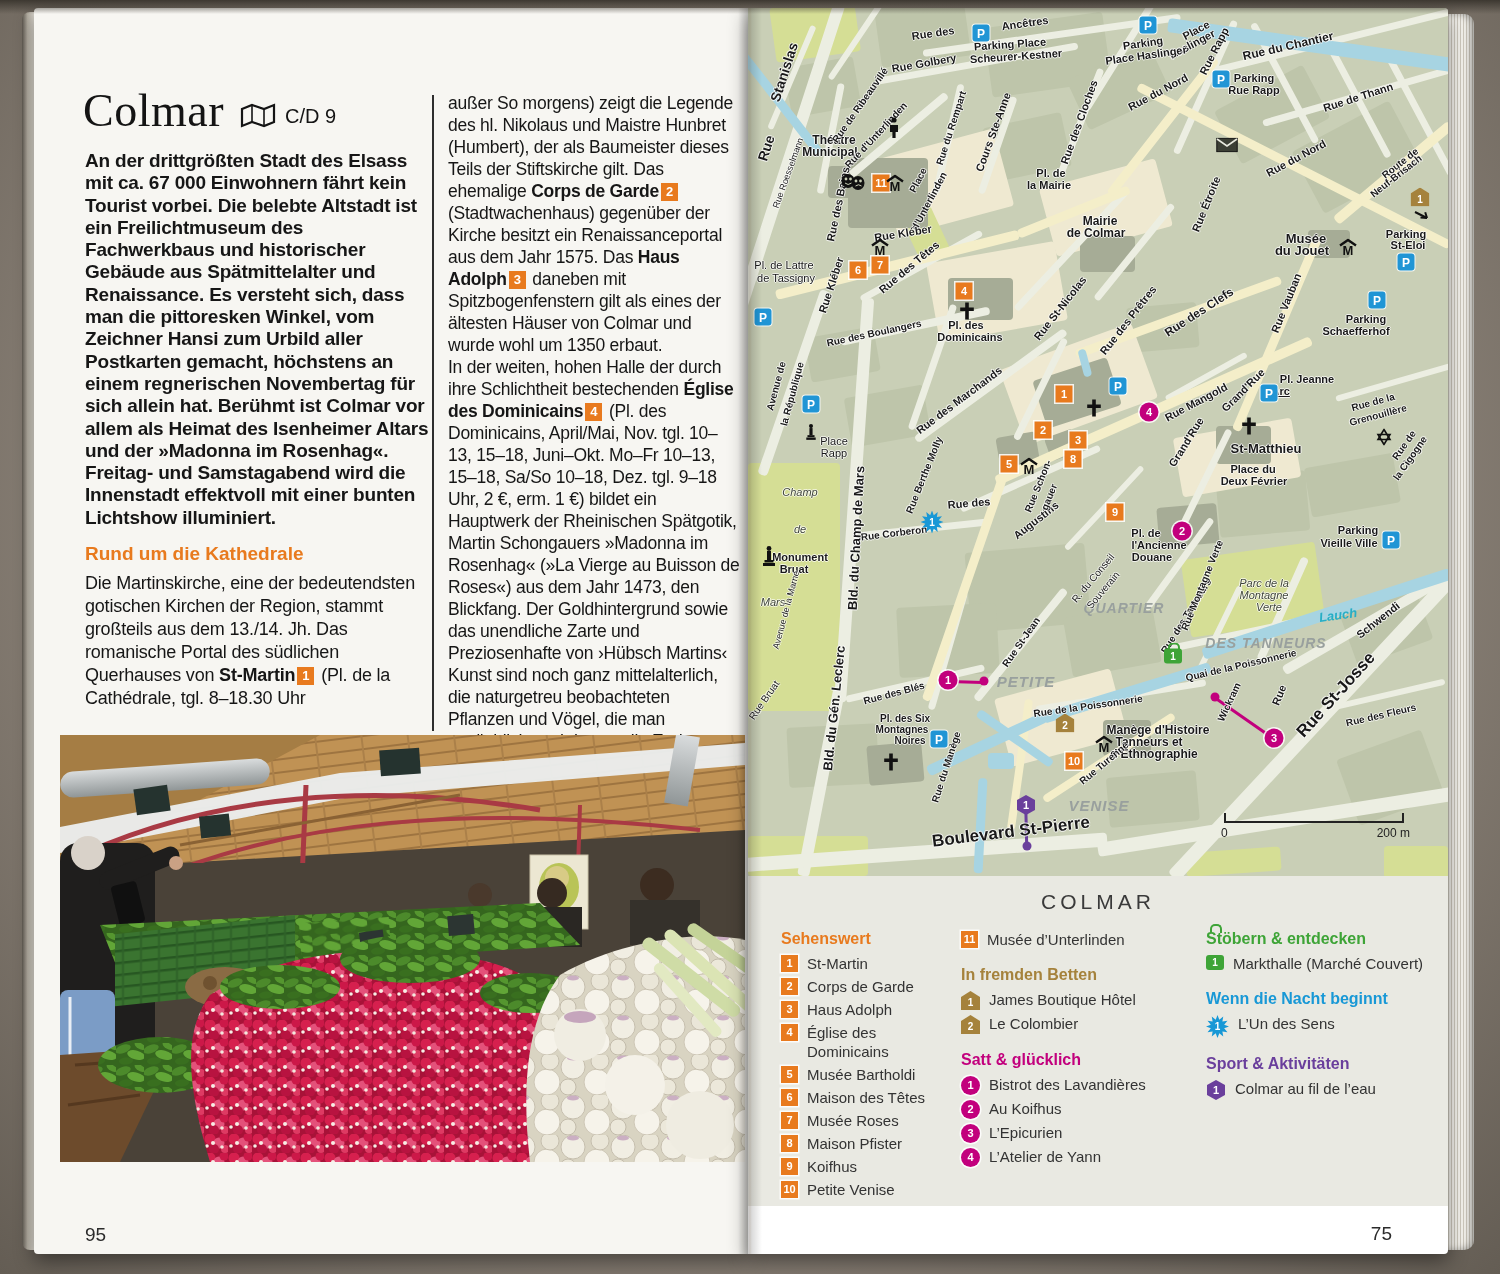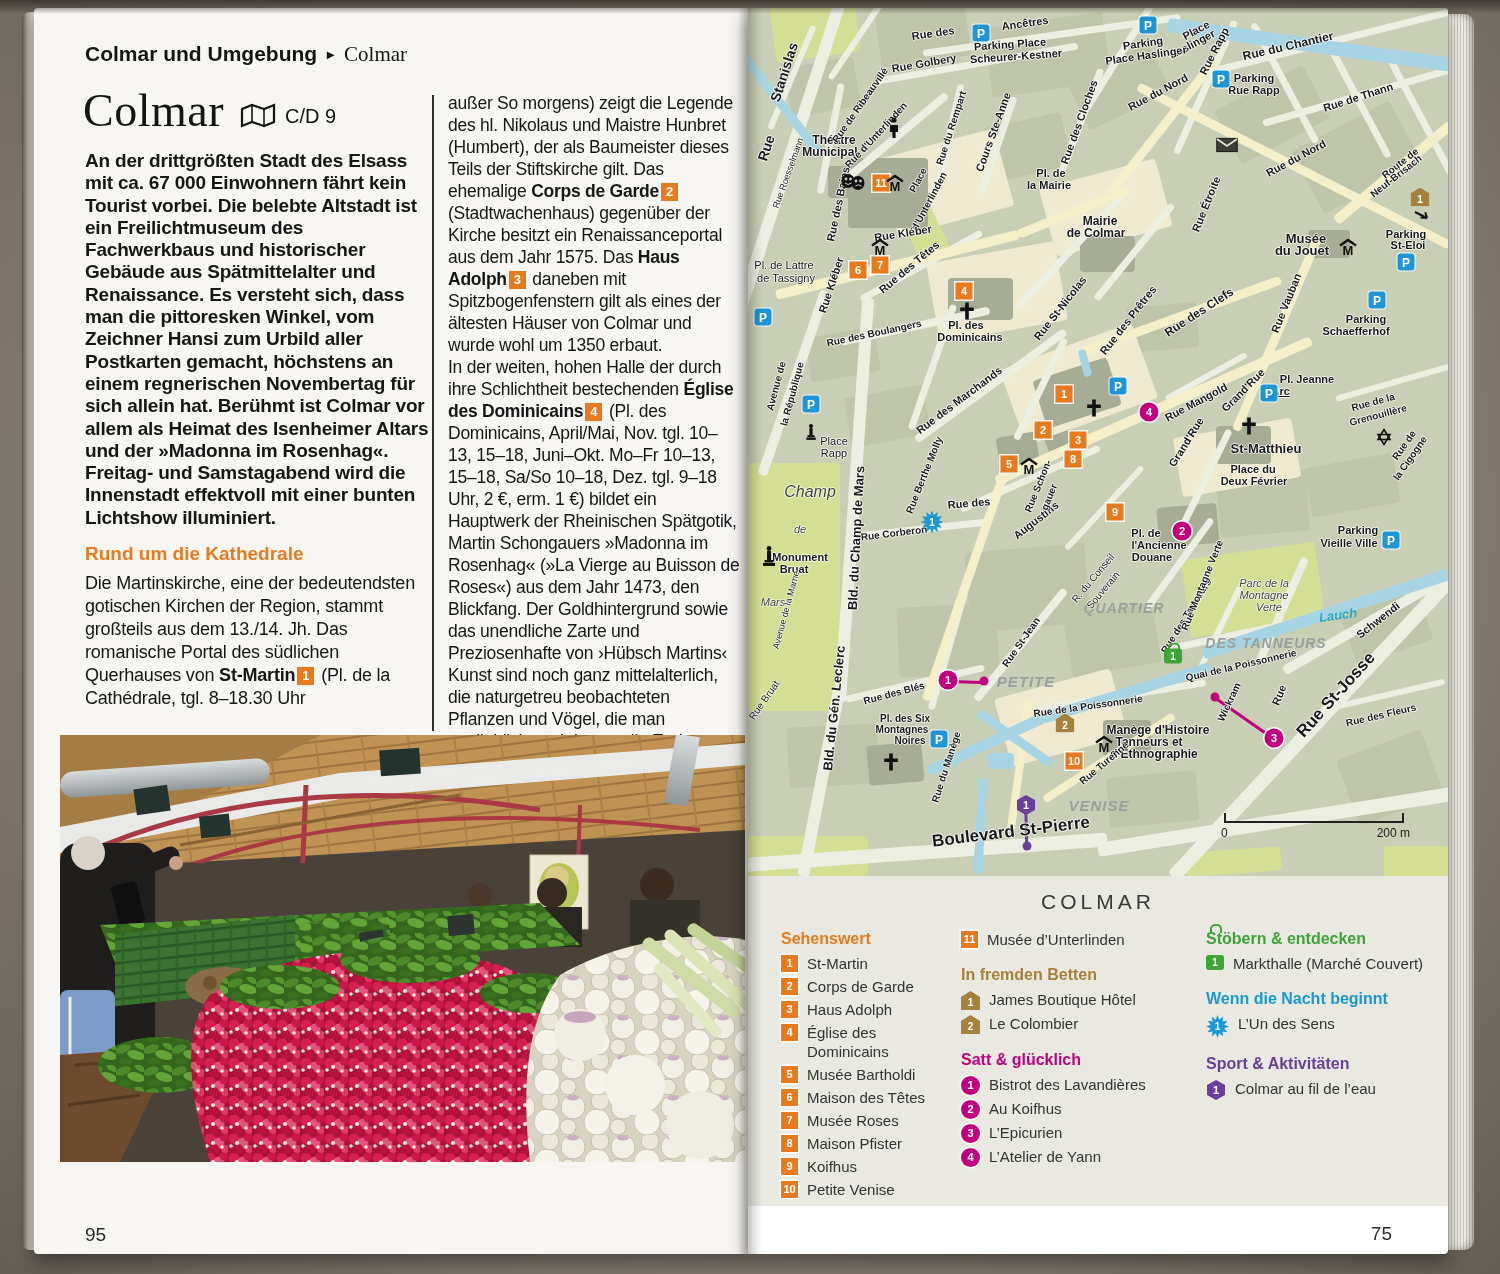--- a/index.html
+++ b/index.html
@@ -93,23 +93,20 @@
   .litem .ltxt{flex:1;}
 </style>
 </head>
 <body>
 
 <div class="stage">
   <div class="left-edge"></div>
   <div class="stack"></div>
 
   <div class="page left">
-    <div class="crumb">
-      <span class="sec">Colmar und Umgebung</span><span class="arr">►</span><span class="cur">Colmar</span>
-    </div>
     <div class="titleblock">
       <span class="t">Colmar</span>
       <svg width="36" height="26" viewBox="0 0 36 26">
         <path d="M2 6 L12 2 L24 6 L34 2 L34 19 L24 23 L12 19 L2 23 Z" fill="none" stroke="#141414" stroke-width="2.2"></path>
         <path d="M12 2 V19 M24 6 V23" stroke="#141414" stroke-width="1.6"></path>
       </svg>
       <span class="ref">C/D 9</span>
     </div>
     <div class="col1">
       <div class="intro">An der drittgrößten Stadt des Elsass mit ca. 67 000 Einwohnern fährt kein Tourist vorbei. Die belebte Altstadt ist ein Freilichtmuseum des Fachwerkbaus und historischer Gebäude aus Spätmittelalter und Renaissance. Es versteht sich, dass man die pittoresken Winkel, vom Zeichner Hansi zum Urbild aller Postkarten gemacht, höchstens an einem regnerischen Novembertag für sich allein hat. Berühmt ist Colmar vor allem als Heimat des Isenheimer Altars und der »Madonna im Rosenhag«. Freitag- und Samstagabend wird die Innenstadt effektvoll mit einer bunten Lichtshow illuminiert.</div>
@@ -416,21 +413,21 @@
         <div class="lab" style="left: 658px; top: 226px; font-size: 11px; --r: 0deg;">Parking</div>
         <div class="lab" style="left: 660px; top: 237px; font-size: 11px; --r: 0deg;">St-Eloi</div>
         <div class="lab" style="left: 618px; top: 311px; font-size: 11px; --r: 0deg;">Parking</div>
         <div class="lab" style="left: 608px; top: 323px; font-size: 11px; --r: 0deg;">Schaefferhof</div>
         <div class="lab" style="left: 559px; top: 371px; font-size: 11px; --r: 0deg;">Pl. Jeanne</div>
         <div class="lab" style="left: 528px; top: 383px; font-size: 11px; text-decoration: underline; --r: 0deg;">d'Arc</div>
         <div class="lab" style="left: 625px; top: 394px; font-size: 10px; --r: -15deg;">Rue de la</div>
         <div class="lab" style="left: 630px; top: 407px; font-size: 10px; --r: -15deg;">Grenouillère</div>
         <div class="lab" style="left: 656px; top: 437px; font-size: 10px; --r: -55deg;">Rue de</div>
         <div class="lab" style="left: 662px; top: 450px; font-size: 10px; --r: -55deg;">la Cigogne</div>
-        <div class="lab it" style="left: 62px; top: 484px; font-size: 16px; --r: 0deg;">Champ</div>
+        <div class="lab it" style="left: 52px; top: 484px; font-size: 11px; --r: 0deg;">Champ</div>
         <div class="lab it" style="left: 52px; top: 521px; font-size: 11px; --r: 0deg;">de</div>
         <div class="lab it" style="left: 25px; top: 594px; font-size: 11px; --r: 0deg;">Mars</div>
         <div class="lab" style="left: 52px; top: 549px; font-size: 11px; --r: 0deg;">Monument</div>
         <div class="lab" style="left: 46px; top: 561px; font-size: 11px; --r: 0deg;">Bruat</div>
         <div class="lab n" style="left: 38px; top: 602px; font-size: 9px; --r: -75deg;">Avenue de la Marne</div>
         <div class="lab" style="left: 108px; top: 530px; font-size: 13px; --r: -87deg;">Bld. du Champ de Mars</div>
         <div class="lab" style="left: 86px; top: 700px; font-size: 13px; --r: -84deg;">Bld. du Gén. Leclerc</div>
         <div class="lab n" style="left: 16px; top: 692px; font-size: 10px; --r: -55deg;">Rue Bruat</div>
         <div class="lab" style="left: 146px; top: 685px; font-size: 10px; --r: -15deg;">Rue des Blés</div>
         <div class="lab" style="left: 157px; top: 710px; font-size: 10px; --r: 0deg;">Pl. des Six</div>

